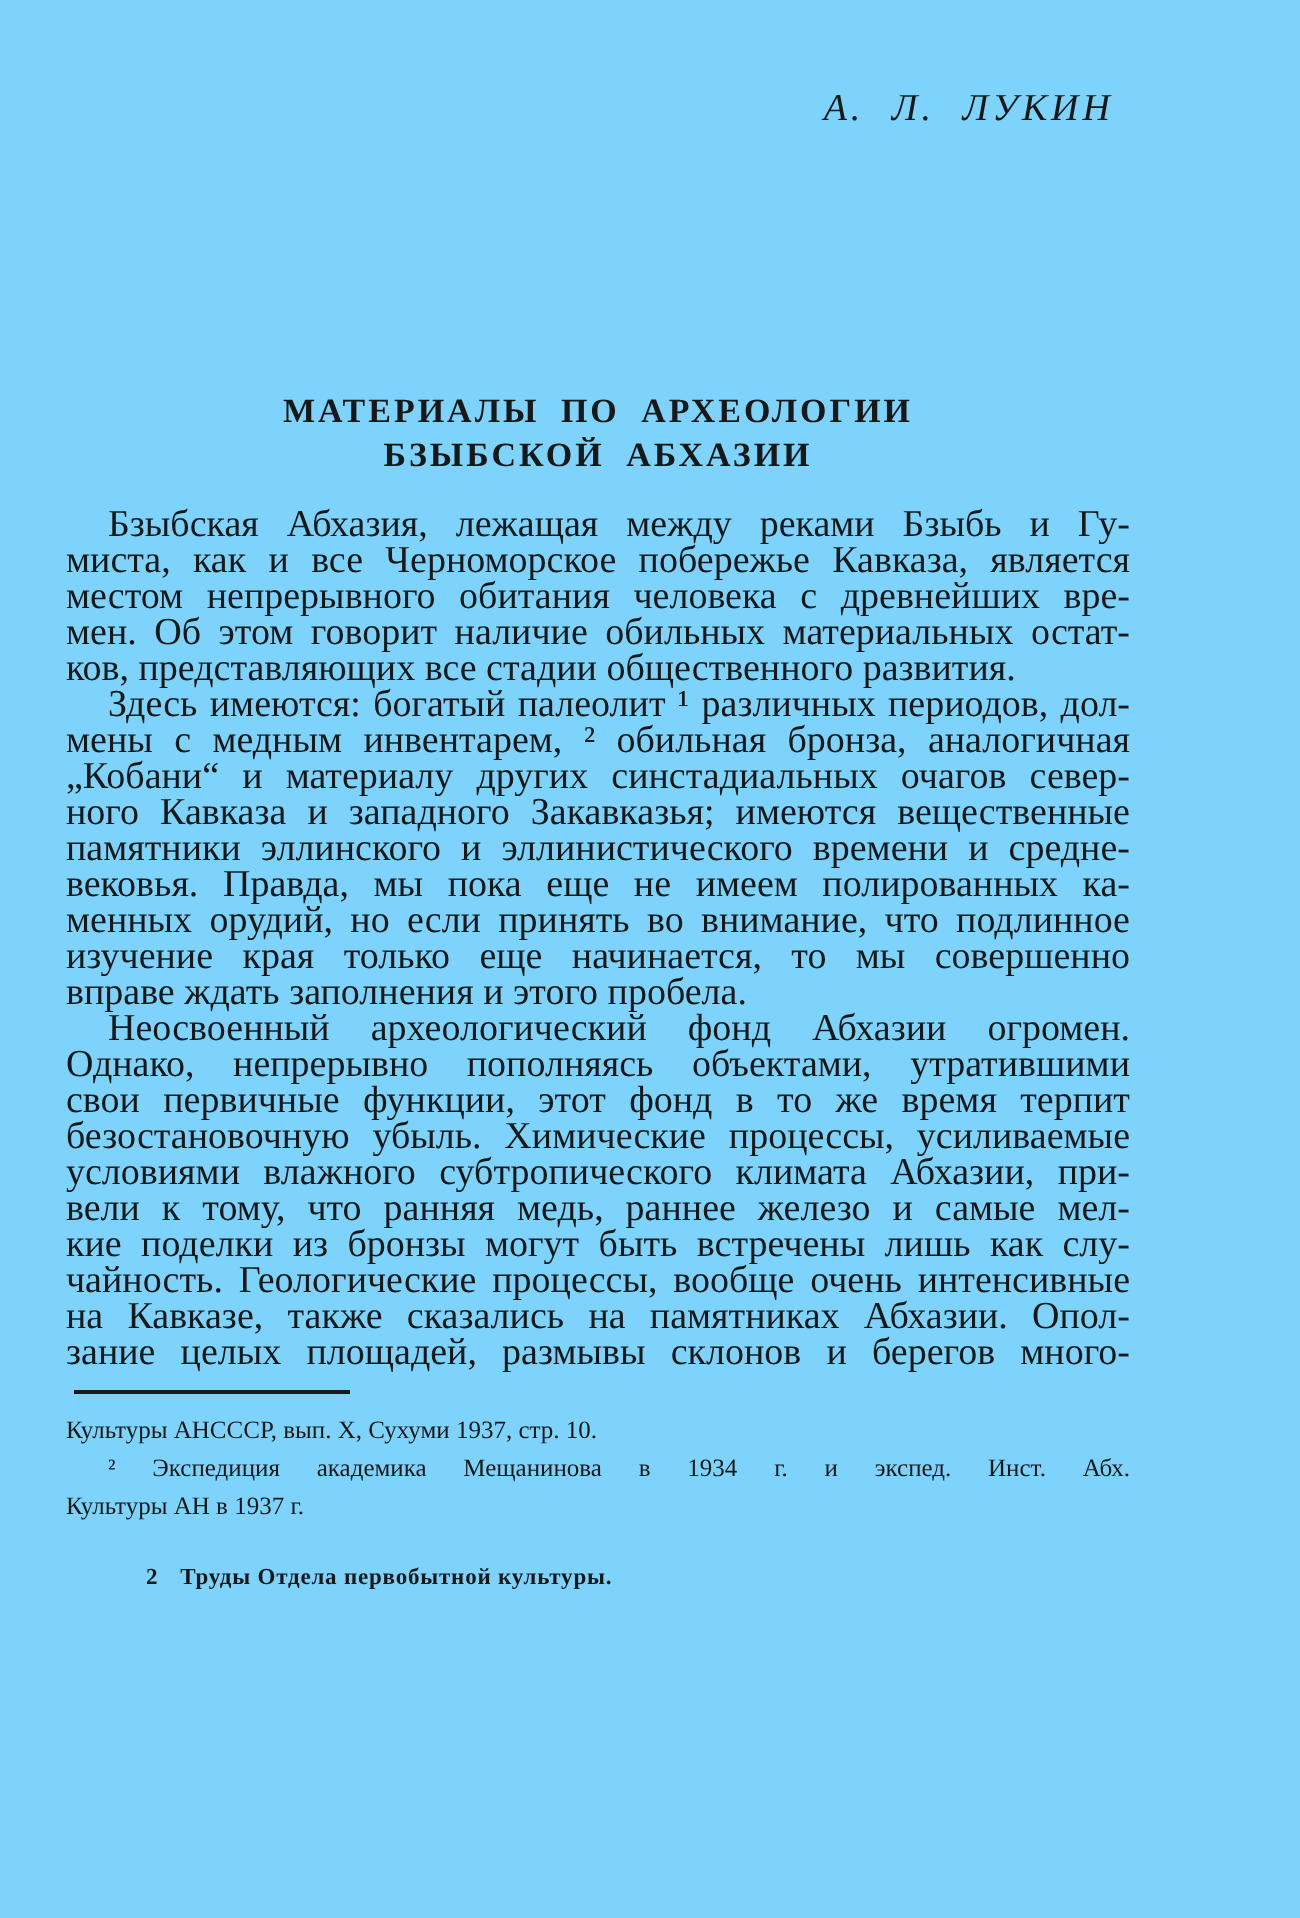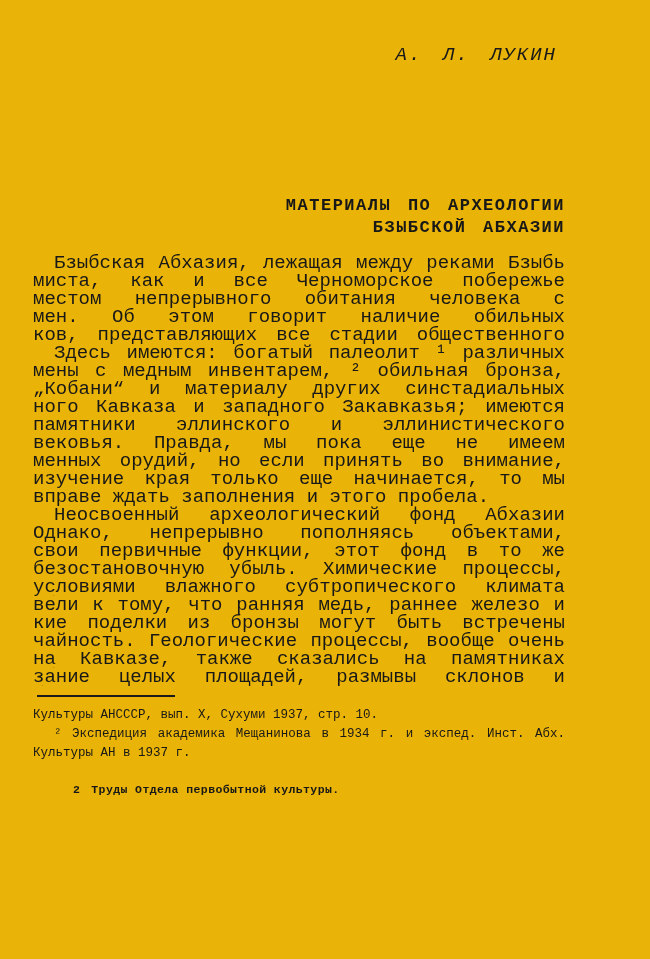--- a/index.html
+++ b/index.html
@@ -4,43 +4,43 @@
 <style>
   html, body {
     margin: 0;
     padding: 0;
     background: #ffffff;
   }
   .page {
     position: relative;
     width: 650px;
     height: 959px;
-    background: #eab308;
+    background: #7dd3fc;
     color: #181818;
-    font-family: Liberation Mono, monospace;
+    font-family: Liberation Serif, serif;
     overflow: hidden;
   }
   
   .author {
     position: absolute;
     top: 44px;
     right: 93px;
     font-style: italic;
     font-size: 19px;
     letter-spacing: 2px;
     word-spacing: 7px;
     white-space: nowrap;
   }
   
   .title {
     position: absolute;
     top: 195px;
     left: 33px;
     width: 532px;
-    text-align: right;
+    text-align: center;
     font-weight: bold;
     font-size: 17px;
     line-height: 22px;
     letter-spacing: 1.5px;
     word-spacing: 5px;
   }
   
   .body-text {
     position: absolute;
     top: 254px;

